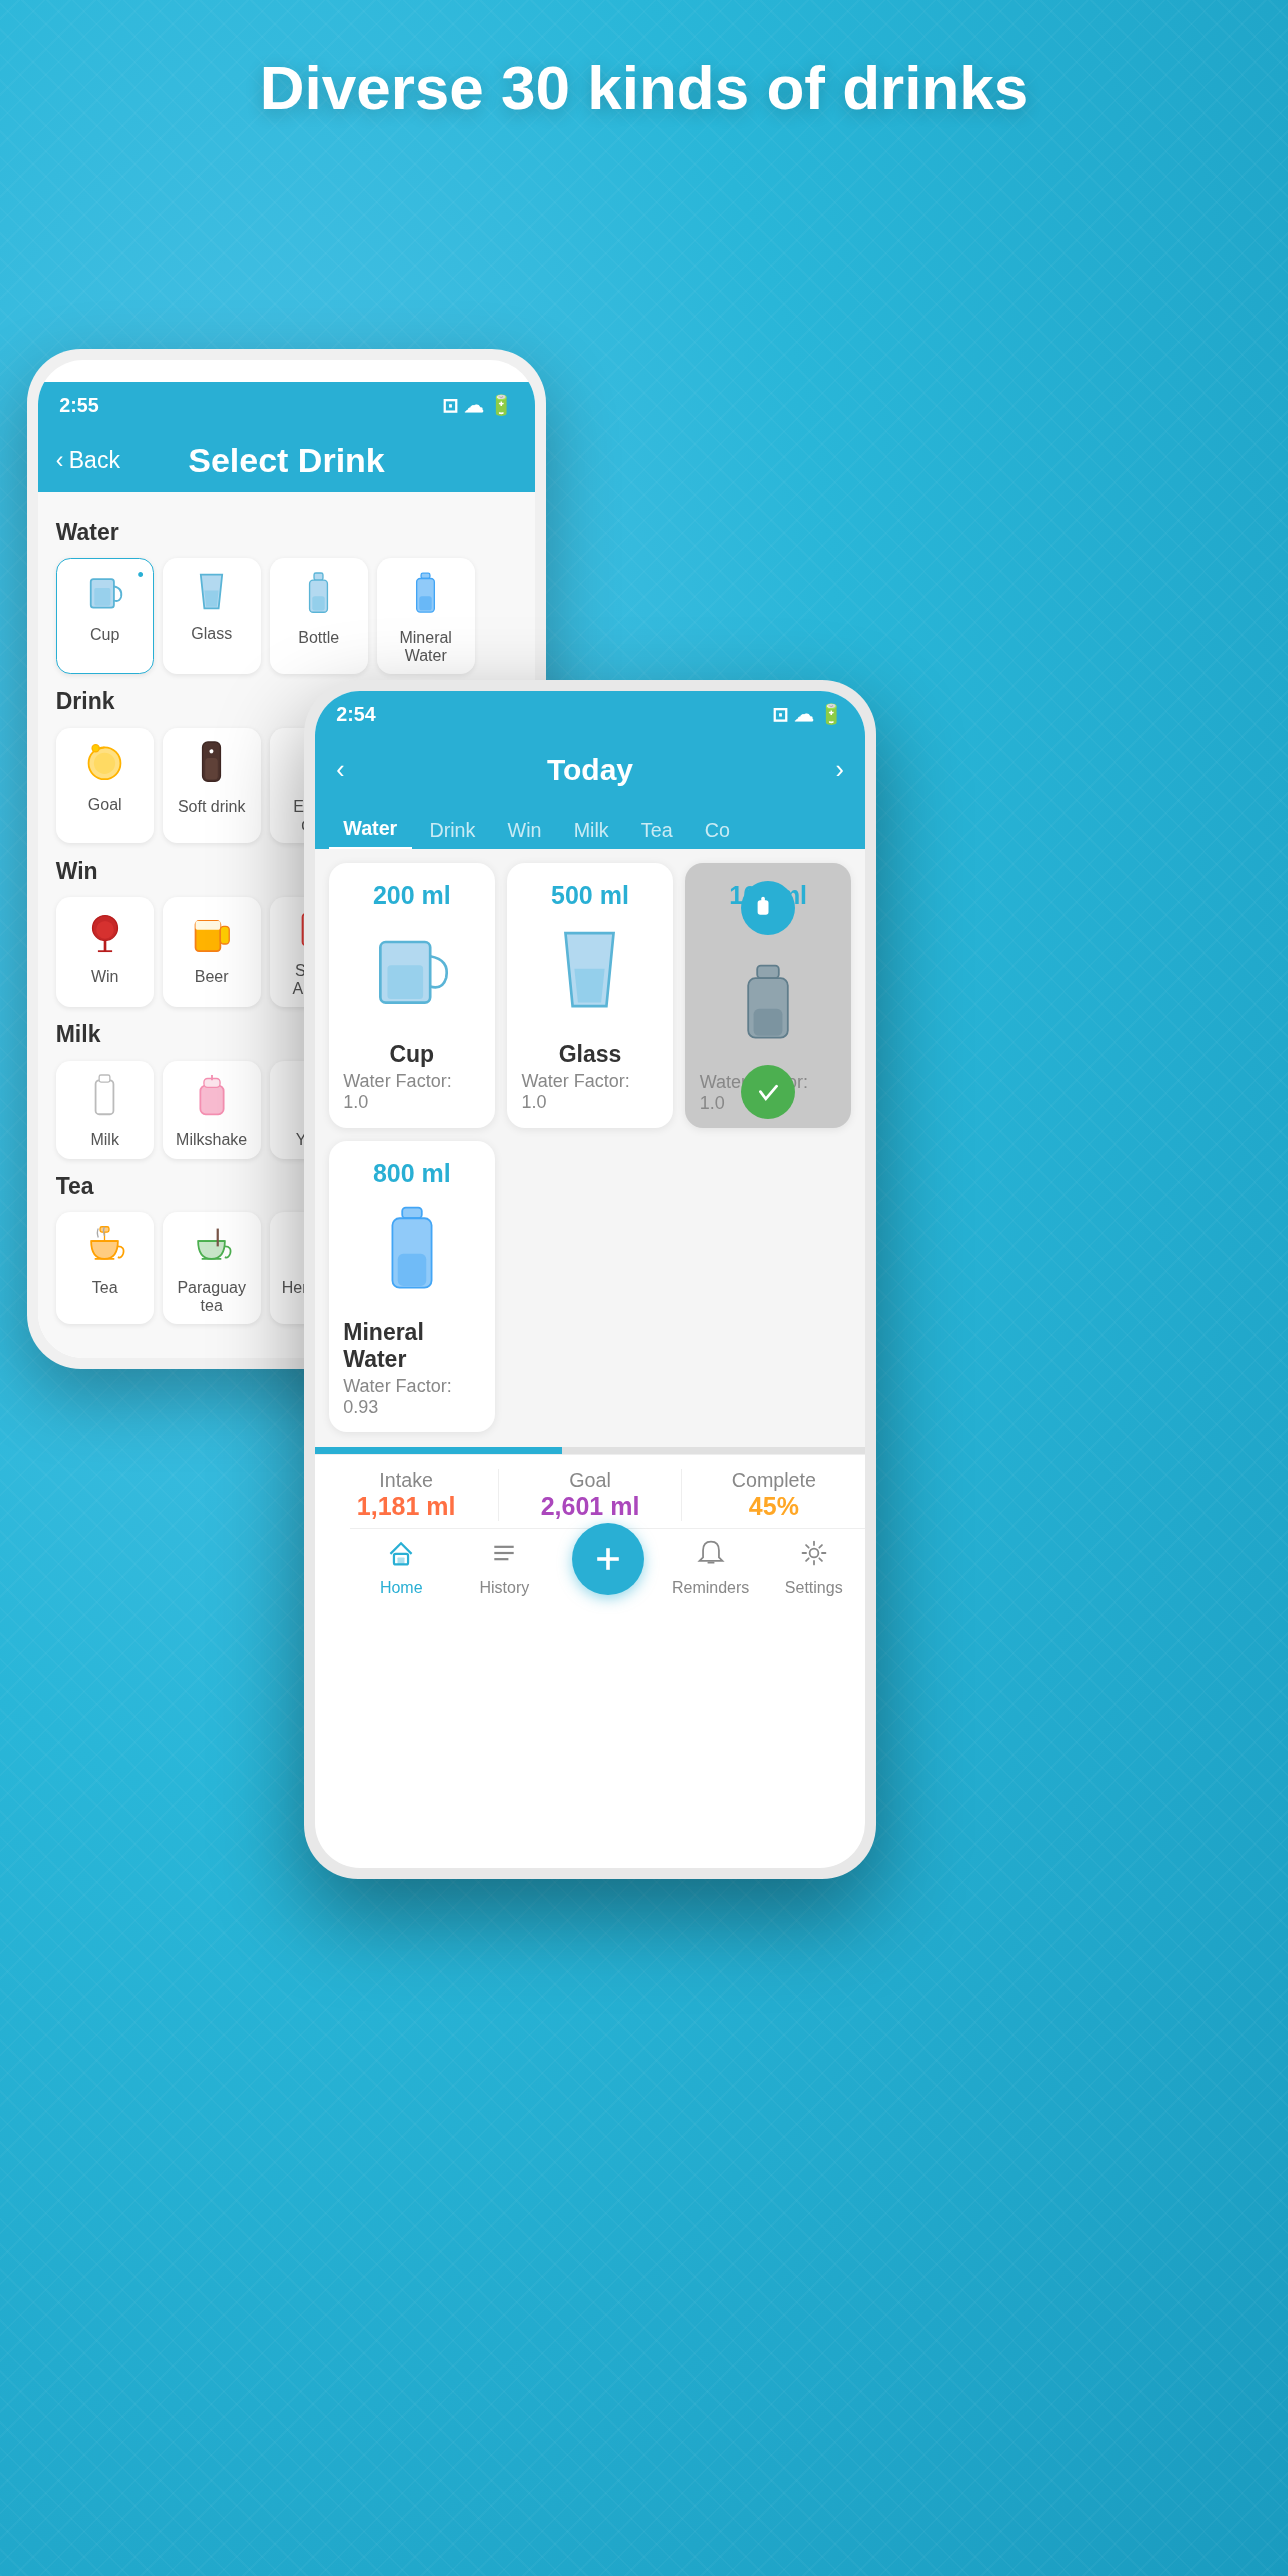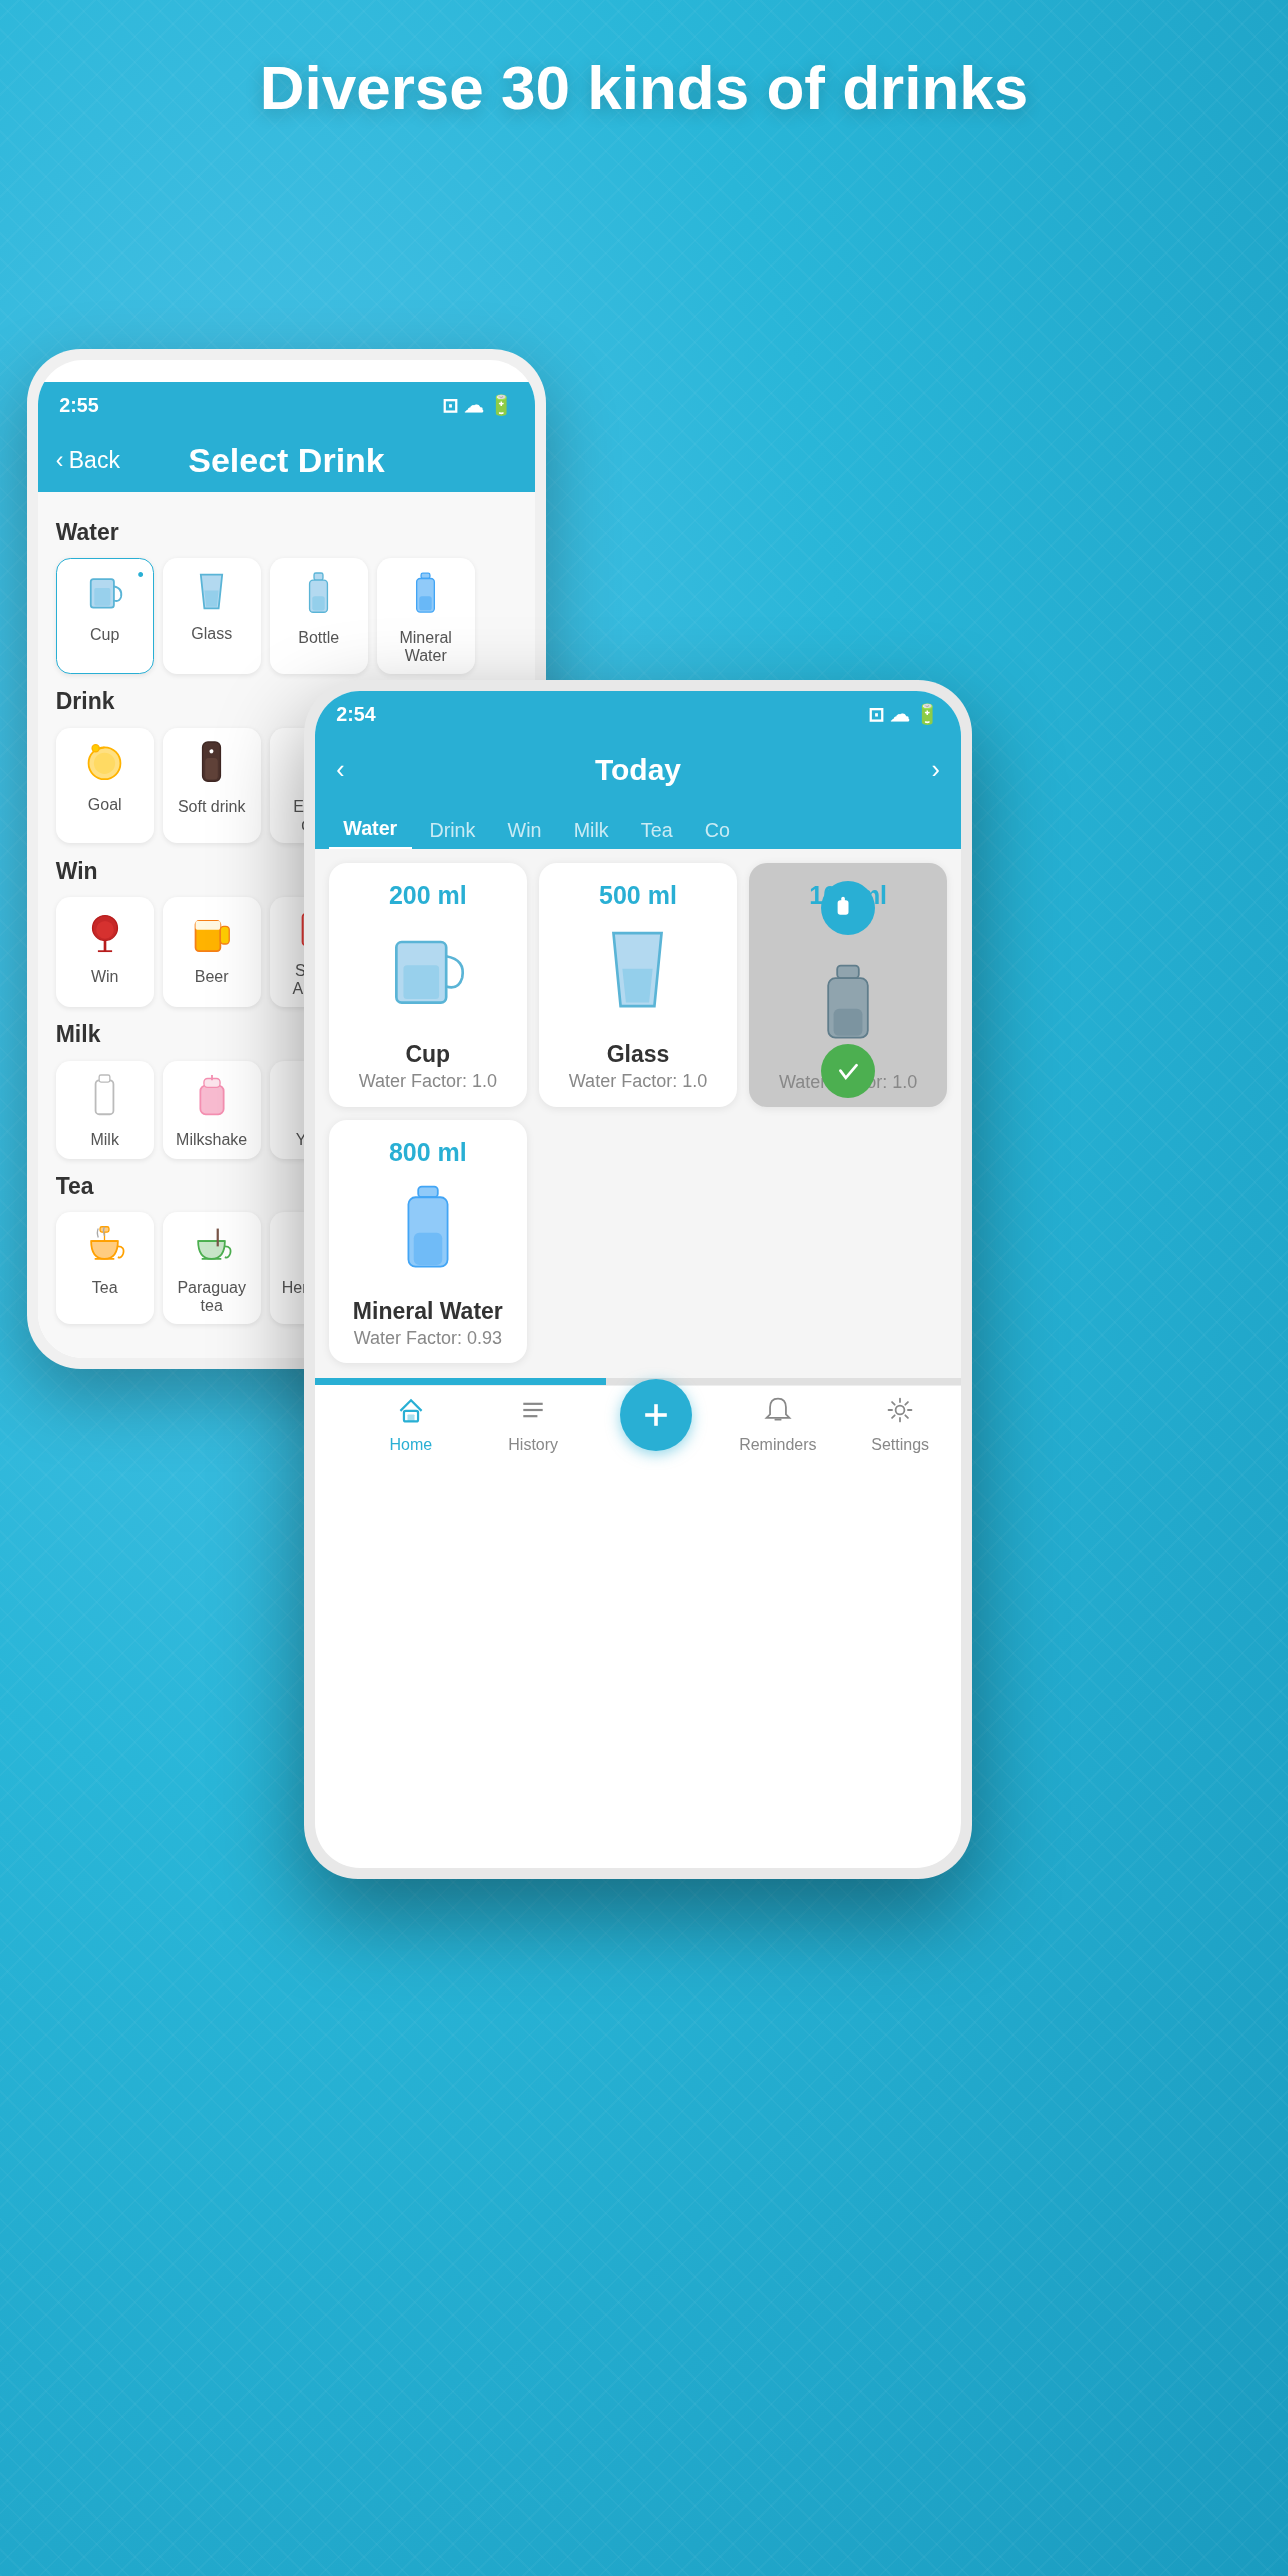--- a/index.html
+++ b/index.html
@@ -173,21 +173,21 @@
       height: 54px;
       background: #bbb;
       border-radius: 2.7px;
     }
 
     
     .phone2 {
       position: absolute;
       top: 680px;
       left: 304px;
-      width: 668px;
+      width: 572px;
       height: 1199px;
       background: #e8e8e8;
       border-radius: 54px;
       box-shadow: 0 36px 89px rgba(0,0,0,0.4);
       overflow: hidden;
     }
 
     .phone2-inner {
       position: absolute;
       top: 10.7px; left: 10.7px; right: 10.7px; bottom: 10.7px;
@@ -756,20 +756,36 @@
         <div class="p2-drink-name">Mineral Water</div>
         <div class="p2-drink-factor">Water Factor: 0.93</div>
       </div>
 
     </div>
 
     <div style="height: 7.2px; background: #e0e0e0;">
       <div style="height: 7.2px; width: 45%; background: #29afd4;"></div>
     </div>
 
+    <div class="p2-bottom-bar">
+      <div class="p2-stat">
+        <div class="p2-stat-label">Intake</div>
+        <div class="p2-stat-value intake">1,181 ml</div>
+      </div>
+      <div style="width:0.9px; background:#eee;"></div>
+      <div class="p2-stat">
+        <div class="p2-stat-label">Goal</div>
+        <div class="p2-stat-value goal">2,601 ml</div>
+      </div>
+      <div style="width:0.9px; background:#eee;"></div>
+      <div class="p2-stat">
+        <div class="p2-stat-label">Complete</div>
+        <div class="p2-stat-value complete">45%</div>
+      </div>
+    </div>
 
     <div class="p2-navbar">
       <div class="p2-nav-item active">
         <div class="p2-nav-icon">
           <svg width="30" height="30" viewBox="0 0 34 34">
             <path d="M5 18 L17 6 L29 18" fill="none" stroke="#29afd4" stroke-width="2.5"></path>
             <rect x="9" y="18" width="16" height="12" rx="2" fill="none" stroke="#29afd4" stroke-width="2.5"></rect>
             <rect x="13" y="22" width="8" height="8" rx="1" fill="#29afd4" opacity="0.4"></rect>
           </svg>
         </div>

